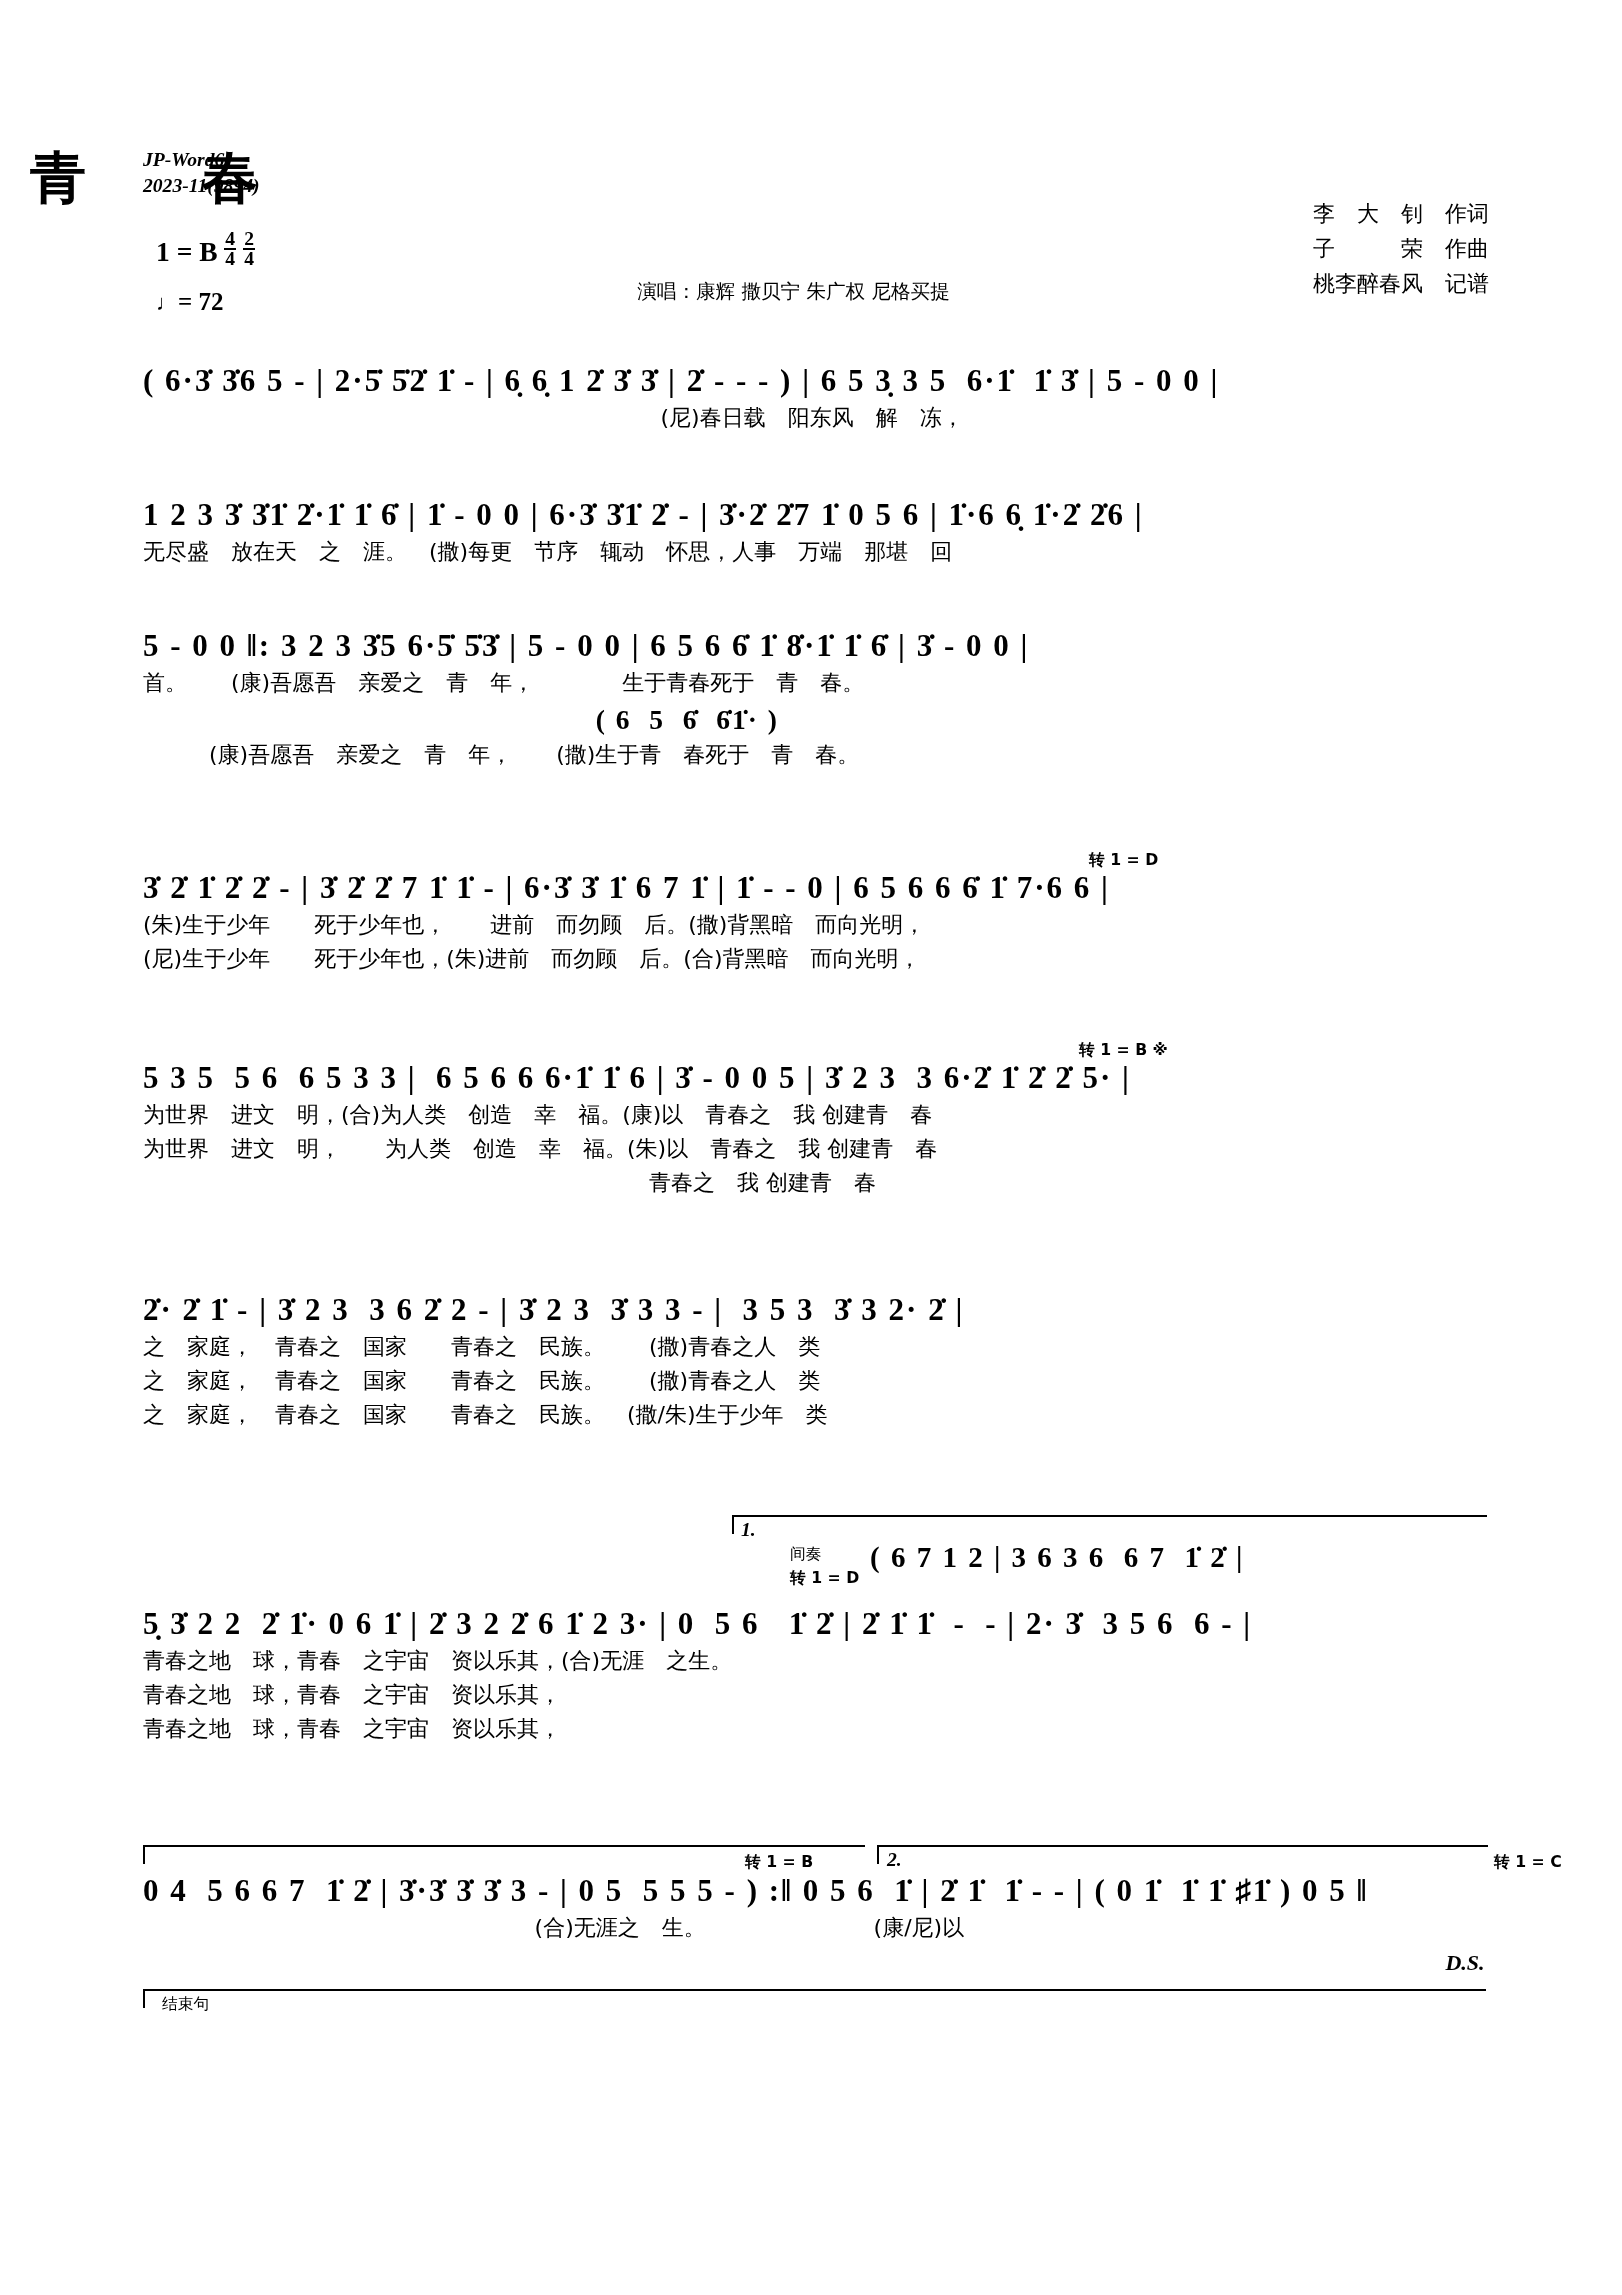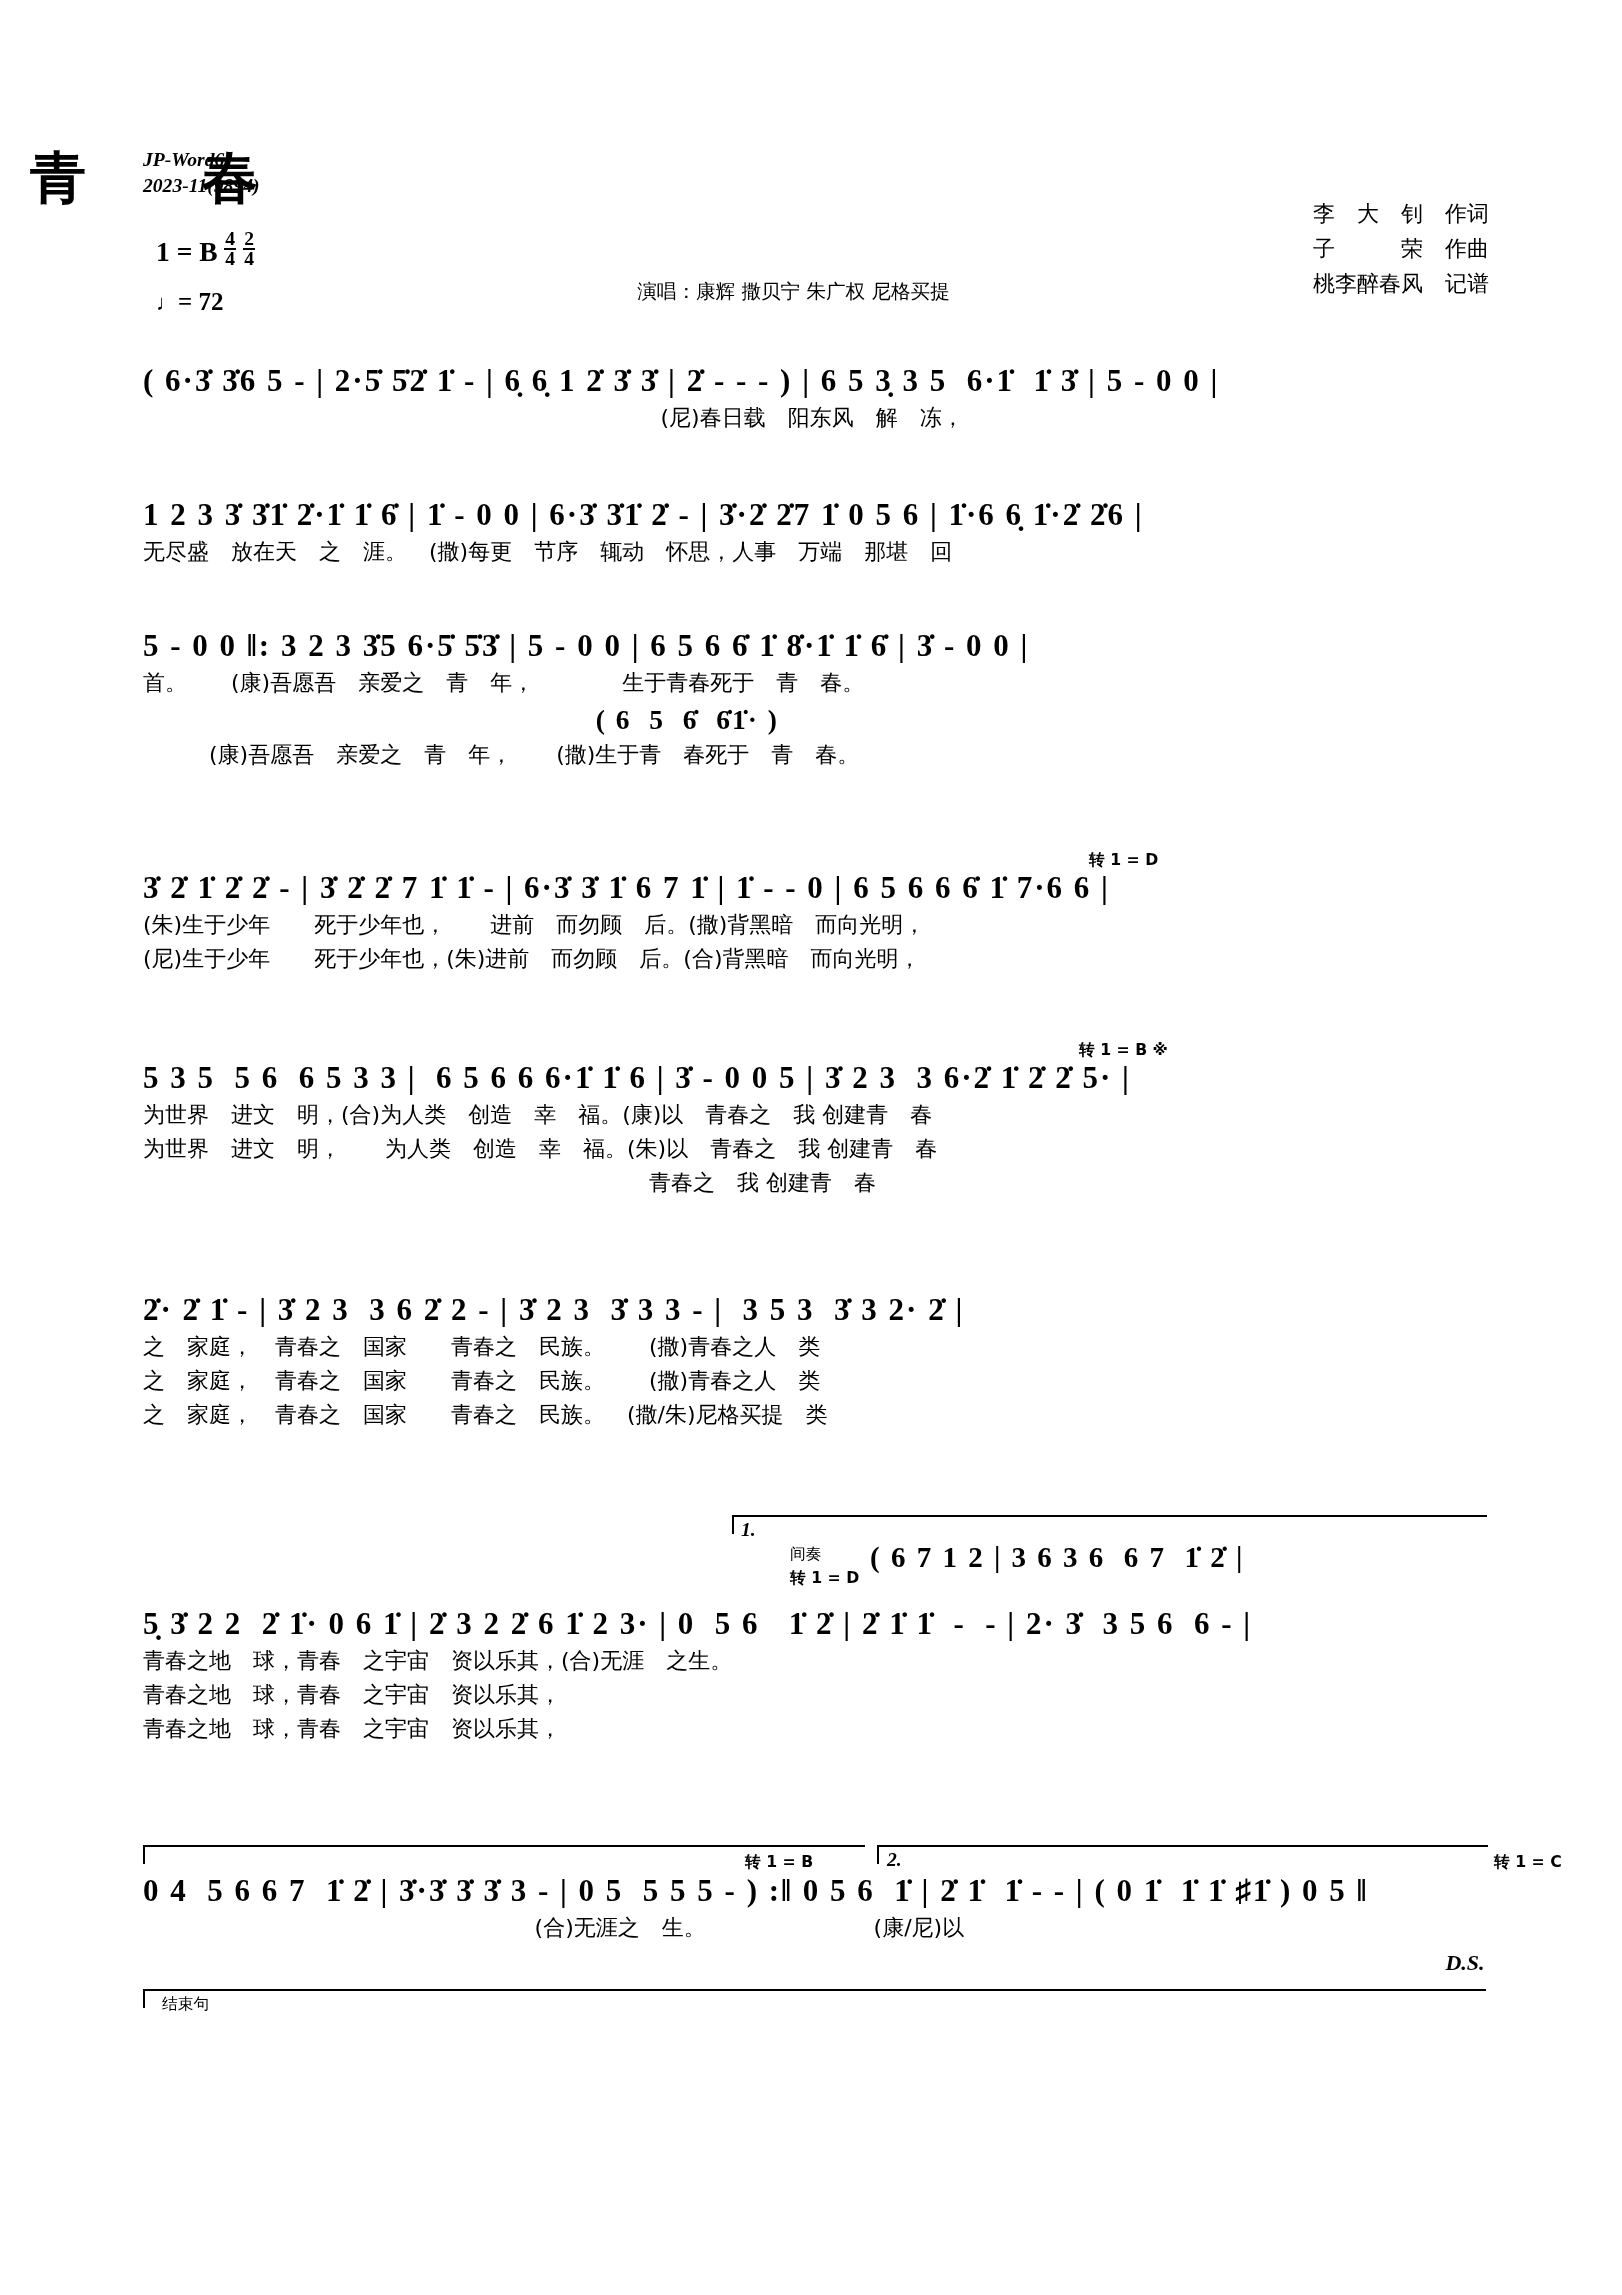--- a/index.html
+++ b/index.html
@@ -188,21 +188,21 @@
     <div class="notes">5 3 5  5 6  6 5 3 3 |  6 5 6 6 6·1̇ 1̇ 6 | 3̇ - 0 0 5 | 3̇ 2 3  3 6·2̇ 1̇ 2̇ 2̇ 5· |</div>
     <div class="lyr">为世界　进文　明，(合)为人类　创造　幸　福。(康)以　青春之　我 创建青　春</div>
     <div class="lyr">为世界　进文　明，　　为人类　创造　幸　福。(朱)以　青春之　我 创建青　春</div>
     <div class="lyr">　　　　　　　　　　　　　　　　　　　　　　　青春之　我 创建青　春</div>
   </div>
 
   <div class="sys" style="left:143px; top:1292px; width:1348px;">
     <div class="notes">2̇· 2̇ 1̇ - | 3̇ 2 3  3 6 2̇ 2 - | 3̇ 2 3  3̇ 3 3 - |  3 5 3  3̇ 3 2· 2̇ |</div>
     <div class="lyr">之　家庭，　青春之　国家　　青春之　民族。　　(撒)青春之人　类</div>
     <div class="lyr">之　家庭，　青春之　国家　　青春之　民族。　　(撒)青春之人　类</div>
-    <div class="lyr">之　家庭，　青春之　国家　　青春之　民族。　(撒/朱)尼格买提　类</div>
+    <div class="lyr">之　家庭，　青春之　国家　　青春之　民族。　(撒/朱)生于少年　类</div>
   </div>
 
   <div class="bracket-open" style="left:732px; top:1515px; width:753px;"></div>
   <div class="sys" style="left:741px; top:1519px;">
     <div class="ital" style="font-size:19.6px;">1.</div>
   </div>
   <div class="sys" style="left:790px; top:1544px;">
     <div class="smallbox">间奏</div>
     <div class="mod" style="margin-top:2.6px;">转 1 = D</div>
   </div>

